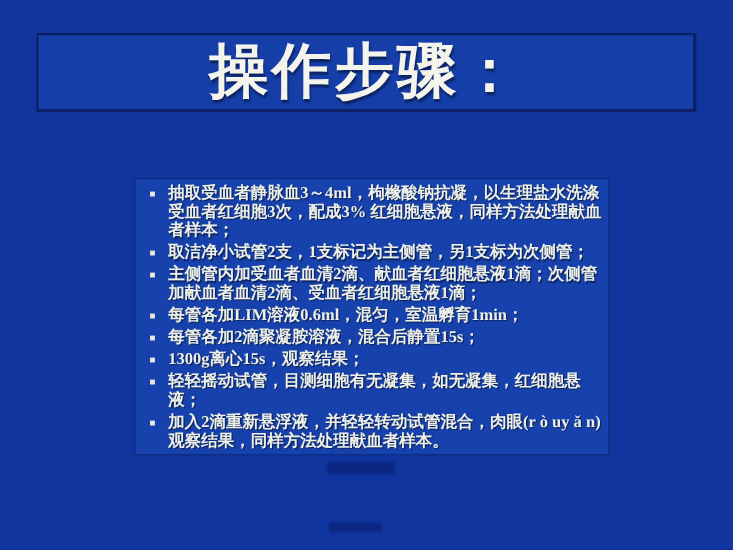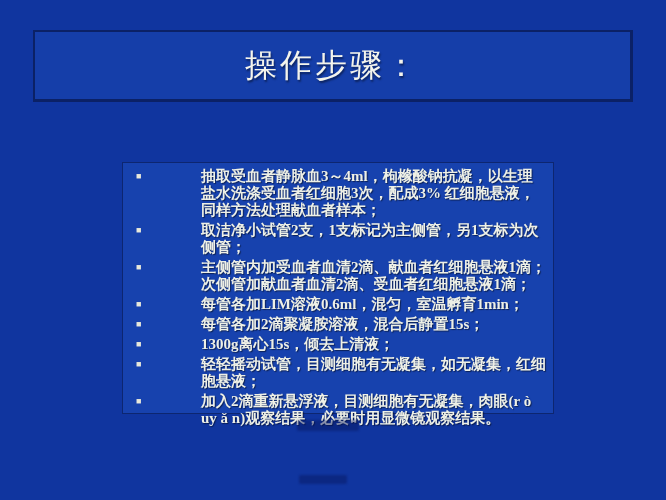--- a/index.html
+++ b/index.html
@@ -28,22 +28,22 @@
     background: #153ea9;
     border: 2px solid #0b2166;
     border-right-width: 3px;
     border-bottom-width: 3px;
     display: flex;
     align-items: center;
     justify-content: center;
   }
   .title {
     margin: 0;
-    font-size: 32px;
-    font-weight: normal;
+    font-size: 54px;
+    font-weight: bold;
     letter-spacing: 3px;
     color: #f4f4ec;
     text-shadow: 1px 2px 2px rgba(0,0,0,0.45);
     white-space: nowrap;
   }
   .content-box {
     position: absolute;
     left: 122px;
     top: 162px;
     width: 432px;
@@ -73,21 +73,20 @@
     width: 24px;
     padding-left: 7px;
     box-sizing: border-box;
     font-size: 9px;
     line-height: 17px;
     color: #e9e9da;
     text-shadow: none;
   }
   .step-text {
     flex: 1;
-    margin-left: 48px;
   }
   .watermark {
     position: absolute;
     background: rgba(7, 22, 95, 0.45);
     filter: blur(1.2px);
     border-radius: 2px;
   }
   .wm-1 {
     left: 297px;
     top: 420px;
@@ -127,29 +126,29 @@
       <li class="step">
         <span class="bullet">■</span>
         <span class="step-text">每管各加LIM溶液0.6ml，混匀，室温孵育1min；</span>
       </li>
       <li class="step">
         <span class="bullet">■</span>
         <span class="step-text">每管各加2滴聚凝胺溶液，混合后静置15s；</span>
       </li>
       <li class="step">
         <span class="bullet">■</span>
-        <span class="step-text">1300g离心15s，倾去上清液；</span>
+        <span class="step-text">1300g离心15s，观察结果；</span>
       </li>
       <li class="step">
         <span class="bullet">■</span>
         <span class="step-text">轻轻摇动试管，目测细胞有无凝集，如无凝集，红细胞悬液；</span>
       </li>
       <li class="step">
         <span class="bullet">■</span>
-        <span class="step-text">加入2滴重新悬浮液，目测细胞有无凝集，肉眼(r ò uy ǎ n)观察结果，必要时用显微镜观察结果。</span>
+        <span class="step-text">加入2滴重新悬浮液，并轻轻转动试管混合，肉眼(r ò uy ǎ n)观察结果，同样方法处理献血者样本。</span>
       </li>
     </ul>
   </div>
 
   <div class="watermark wm-1"></div>
   <div class="watermark wm-2"></div>
 
 </div>
 
 </body></html>

